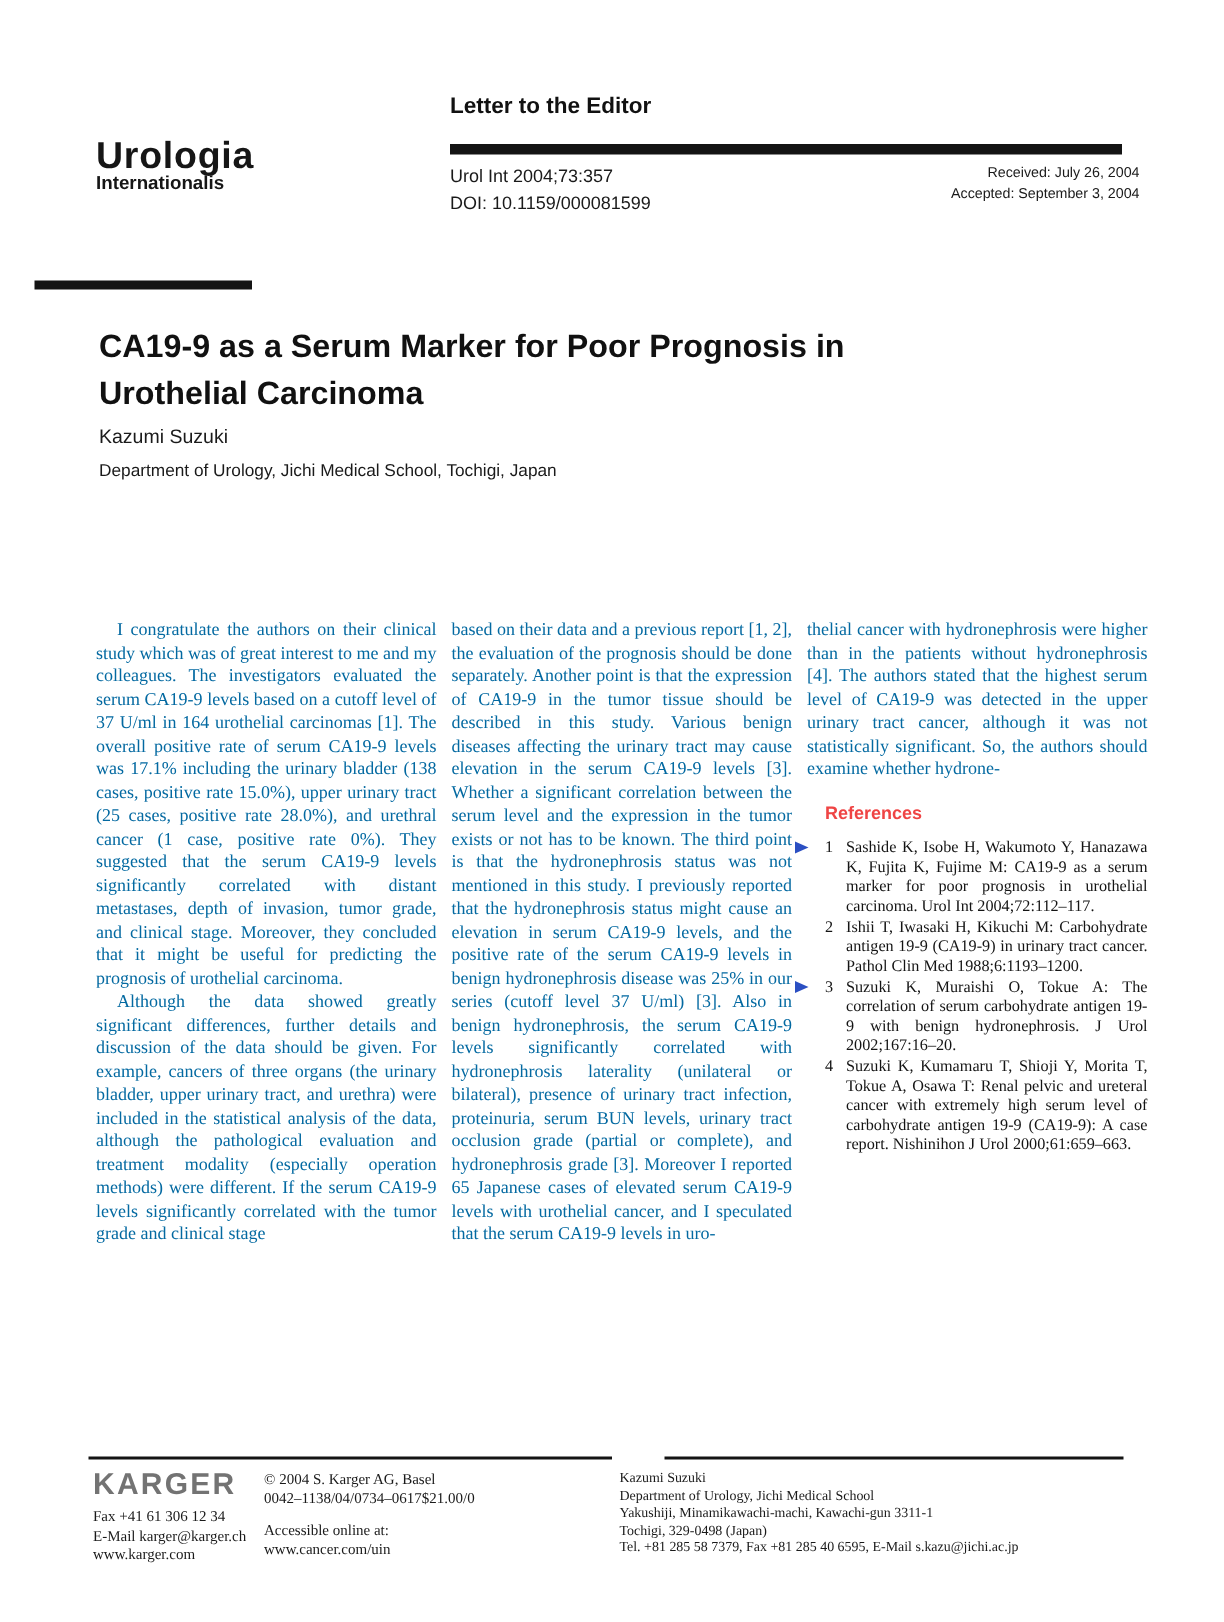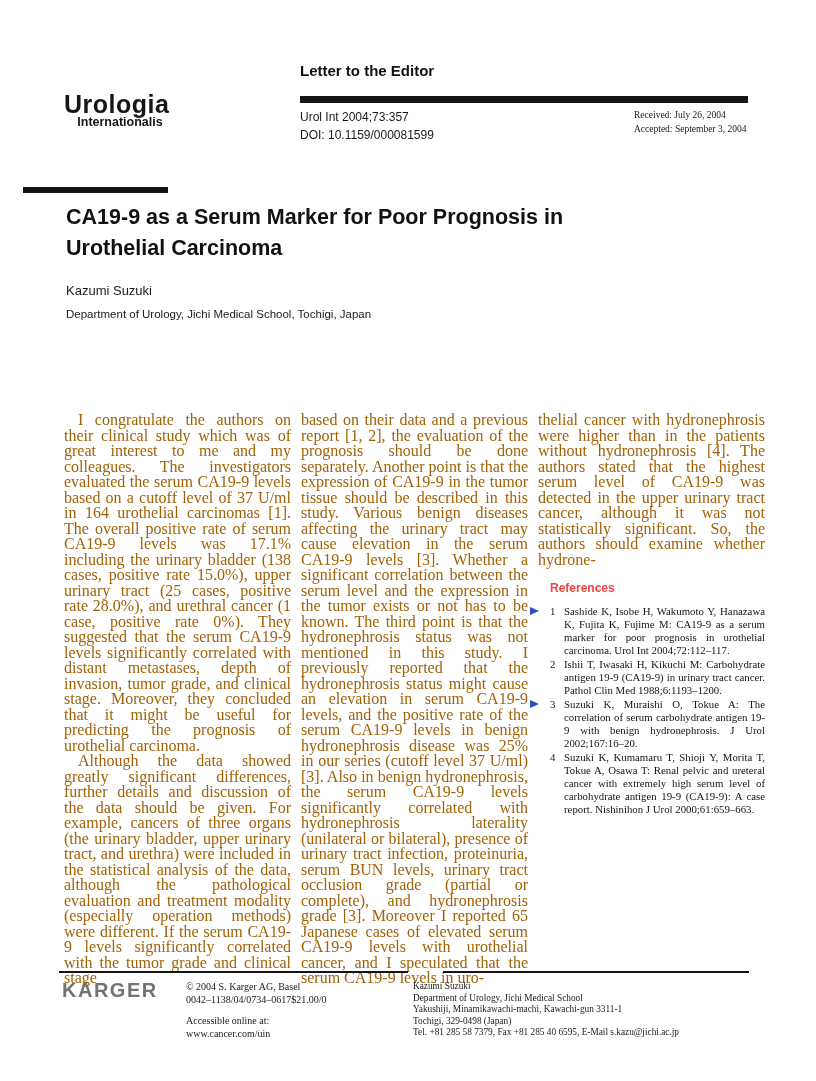--- a/index.html
+++ b/index.html
@@ -18,57 +18,57 @@
     font-family: "Liberation Sans", sans-serif;
     font-weight: bold; font-size: 15px; color: #111;
   }
   .journal-logo { position: absolute; left: 64px; top: 90px; width: 112px; }
   .logo-line1 {
     font-family: "Liberation Sans", sans-serif;
     font-weight: bold; font-size: 25px; letter-spacing: 0.5px; color: #161616;
   }
   .logo-line2 {
     font-family: "Liberation Sans", sans-serif;
-    font-weight: bold; font-size: 12.5px; text-align: center; margin-top: -4px; color: #161616;
+    font-weight: bold; font-size: 12.5px; text-align: left; margin-top: -4px; color: #161616;
   }
   .header-bar { position: absolute; left: 300px; top: 96px; width: 448px; height: 7px; background: #141414; }
   .citation {
     position: absolute; left: 300px; top: 108px;
     font-family: "Liberation Sans", sans-serif; font-size: 12px; line-height: 18px; color: #1a1a1a;
   }
   .dates {
     position: absolute; left: 634px; top: 109px;
-    font-family: Liberation Serif, serif; font-size: 9.5px; line-height: 13.5px; color: #1a1a1a;
+    font-family: Liberation Sans, sans-serif; font-size: 9.5px; line-height: 13.5px; color: #1a1a1a; text-align: right;
   }
   
   .title-bar { position: absolute; left: 23px; top: 187px; width: 145px; height: 6px; background: #141414; }
   .article-title {
-    position: absolute; left: 66px; top: 202px; margin: 0;
+    position: absolute; left: 66px; top: 216px; margin: 0;
     font-family: "Liberation Sans", sans-serif;
     font-weight: bold; font-size: 21.5px; line-height: 31px; color: #111;
   }
   .author {
     position: absolute; left: 66px; top: 283px;
     font-family: "Liberation Sans", sans-serif; font-size: 13px; color: #1a1a1a;
   }
   .affiliation {
     position: absolute; left: 66px; top: 308px;
     font-family: "Liberation Sans", sans-serif; font-size: 11.5px; color: #1a1a1a;
   }
   
   .body-columns {
     position: absolute; left: 64px; top: 412px; width: 701px;
     display: flex; gap: 10px;
   }
   .col { width: 227px; }
   .col p {
     margin: 0;
     font-family: "Liberation Serif", serif;
-    font-size: 16px; line-height: 15.5px;
-    text-align: justify; color: #a16207;
+    font-size: 12px; line-height: 15.5px;
+    text-align: justify; color: #0369a1;
   }
   .col p.indent { text-indent: 14px; }
   
   .references { margin-top: 14px; }
   .ref-heading {
     font-family: "Liberation Sans", sans-serif;
     font-weight: bold; font-size: 12px; color: #ef4444;
     padding-left: 12px; margin-bottom: 10px;
   }
   .ref-item {
@@ -92,21 +92,21 @@
   .karger-logo {
     position: absolute; left: 62px; top: 979px;
     font-family: "Liberation Sans", sans-serif;
     font-weight: bold; font-size: 20px; letter-spacing: 1.5px; color: #737373;
   }
   .footer-left-text {
     position: absolute; left: 62px; top: 1006px;
     font-size: 10px; line-height: 12.5px; color: #1a1a1a;
   }
   .footer-mid {
-    position: absolute; left: 186px; top: 981px;
+    position: absolute; left: 176px; top: 981px;
     font-size: 10px; line-height: 12.5px; color: #1a1a1a;
   }
   .footer-mid .gap { margin-top: 9px; }
   .footer-right {
     position: absolute; left: 413px; top: 981px;
     font-size: 9.3px; line-height: 11.6px; color: #1a1a1a;
   }
 </style>
 </head>
 <body>
@@ -176,20 +176,25 @@
         </div>
       </div>
     </div>
   </div>
 
   <div class="footer-line-left"></div>
   <div class="footer-line-right"></div>
 
   <div class="karger-logo">KARGER</div>
 
+  <div class="footer-left-text">
+    <div>Fax +41 61 306 12 34</div>
+    <div>E-Mail karger@karger.ch</div>
+    <div>www.karger.com</div>
+  </div>
 
   <div class="footer-mid">
     <div>© 2004 S. Karger AG, Basel</div>
     <div>0042–1138/04/0734–0617$21.00/0</div>
     <div class="gap">Accessible online at:</div>
     <div>www.cancer.com/uin</div>
   </div>
 
   <div class="footer-right">
     <div>Kazumi Suzuki</div>

